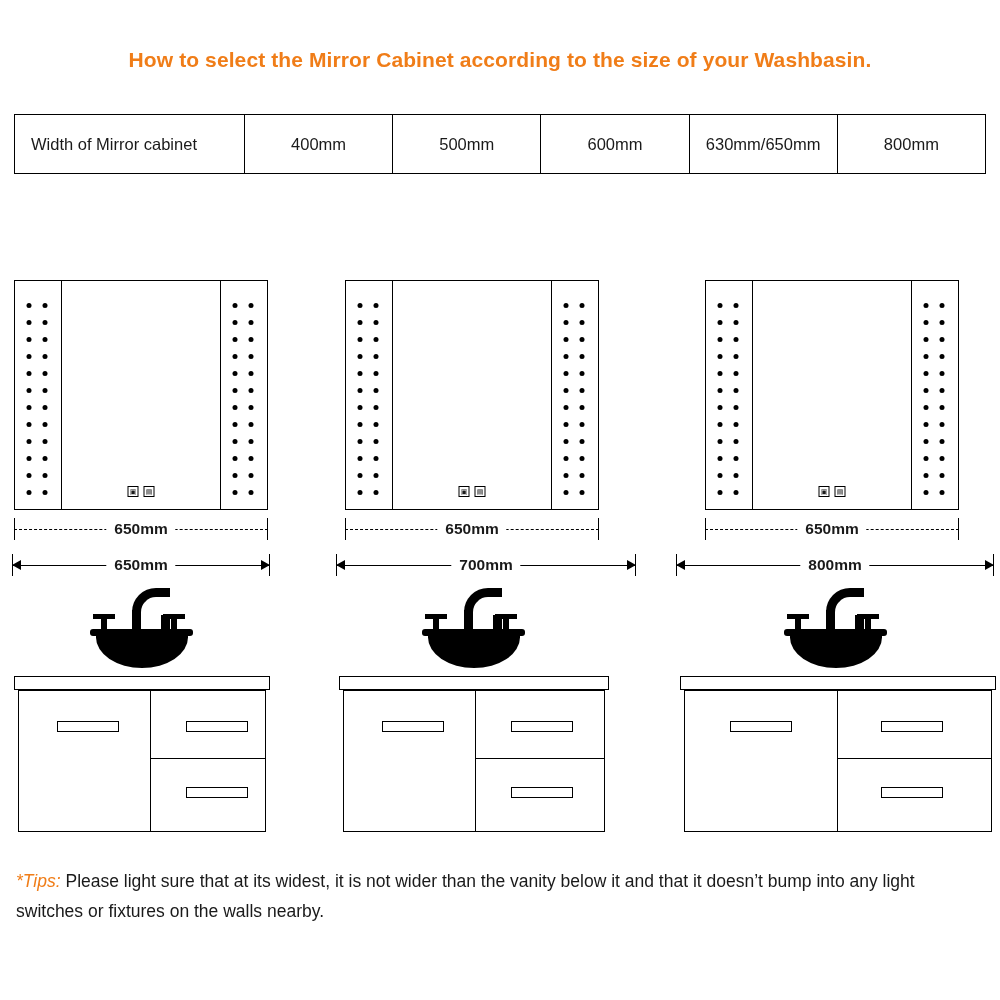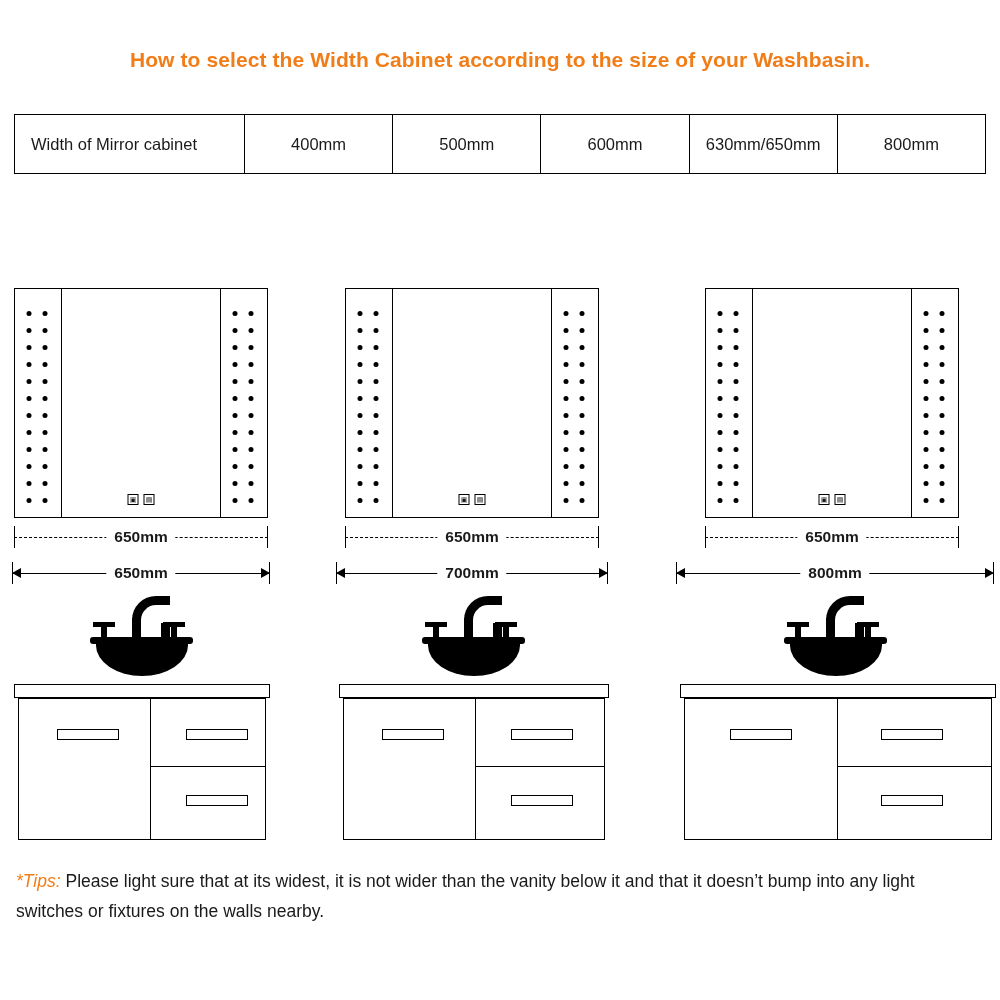--- a/index.html
+++ b/index.html
@@ -53,21 +53,21 @@
   
   .columns {
     position: absolute;
     top: 272px;
     left: 0;
     width: 1000px;
     height: 570px;
   }
   .col {
     position: absolute;
-    top: 8px;
+    top: 0;
     width: 330px;
     height: 570px;
   }
   .col.c1 { left: 6px; }
   .col.c2 { left: 336px; }
   .col.c3 { left: 666px; }
 
   
   .cabinet {
     position: absolute;
@@ -276,21 +276,21 @@
   }
   .tips .tips-label {
     color: #f07d18;
     font-weight: normal;
     font-style: italic;
   }
 </style>
 </head>
 <body>
 
-<div class="page-title">How to select the Width Cabinet according to the size of your Washbasin.</div>
+<div class="page-title">How to select the Mirror Cabinet according to the size of your Washbasin.</div>
 
 <table class="size-table">
   <tbody>
     <tr>
       <td class="rowhead">Width of Mirror cabinet</td>
       <td>400mm</td>
       <td>500mm</td>
       <td>600mm</td>
       <td>630mm/650mm</td>
       <td>800mm</td>
@@ -470,21 +470,21 @@
       </div>
     </div>
 
     <div class="dimline" style="left:9px; width:254px; top:246px;">
       <div class="bar"></div>
         <div class="cap l"></div>
         <div class="cap r"></div>
       <div class="lbl">650mm</div>
     </div>
 
-    <div class="dimline solid" style="left:0px; width:272px; top:282px;">
+    <div class="dimline solid" style="left:0px; width:300px; top:282px;">
       <div class="bar"></div>
         <div class="endl"></div>
         <div class="endr"></div>
       <div class="arrowL"></div>
         <div class="arrowR"></div>
       <div class="lbl">700mm</div>
     </div>
 
     <div class="basin" style="left:80px; top:330px; width:115px; height:66px;">
       <div class="faucet-arc" style="left:48px; top:-14px;"></div>

